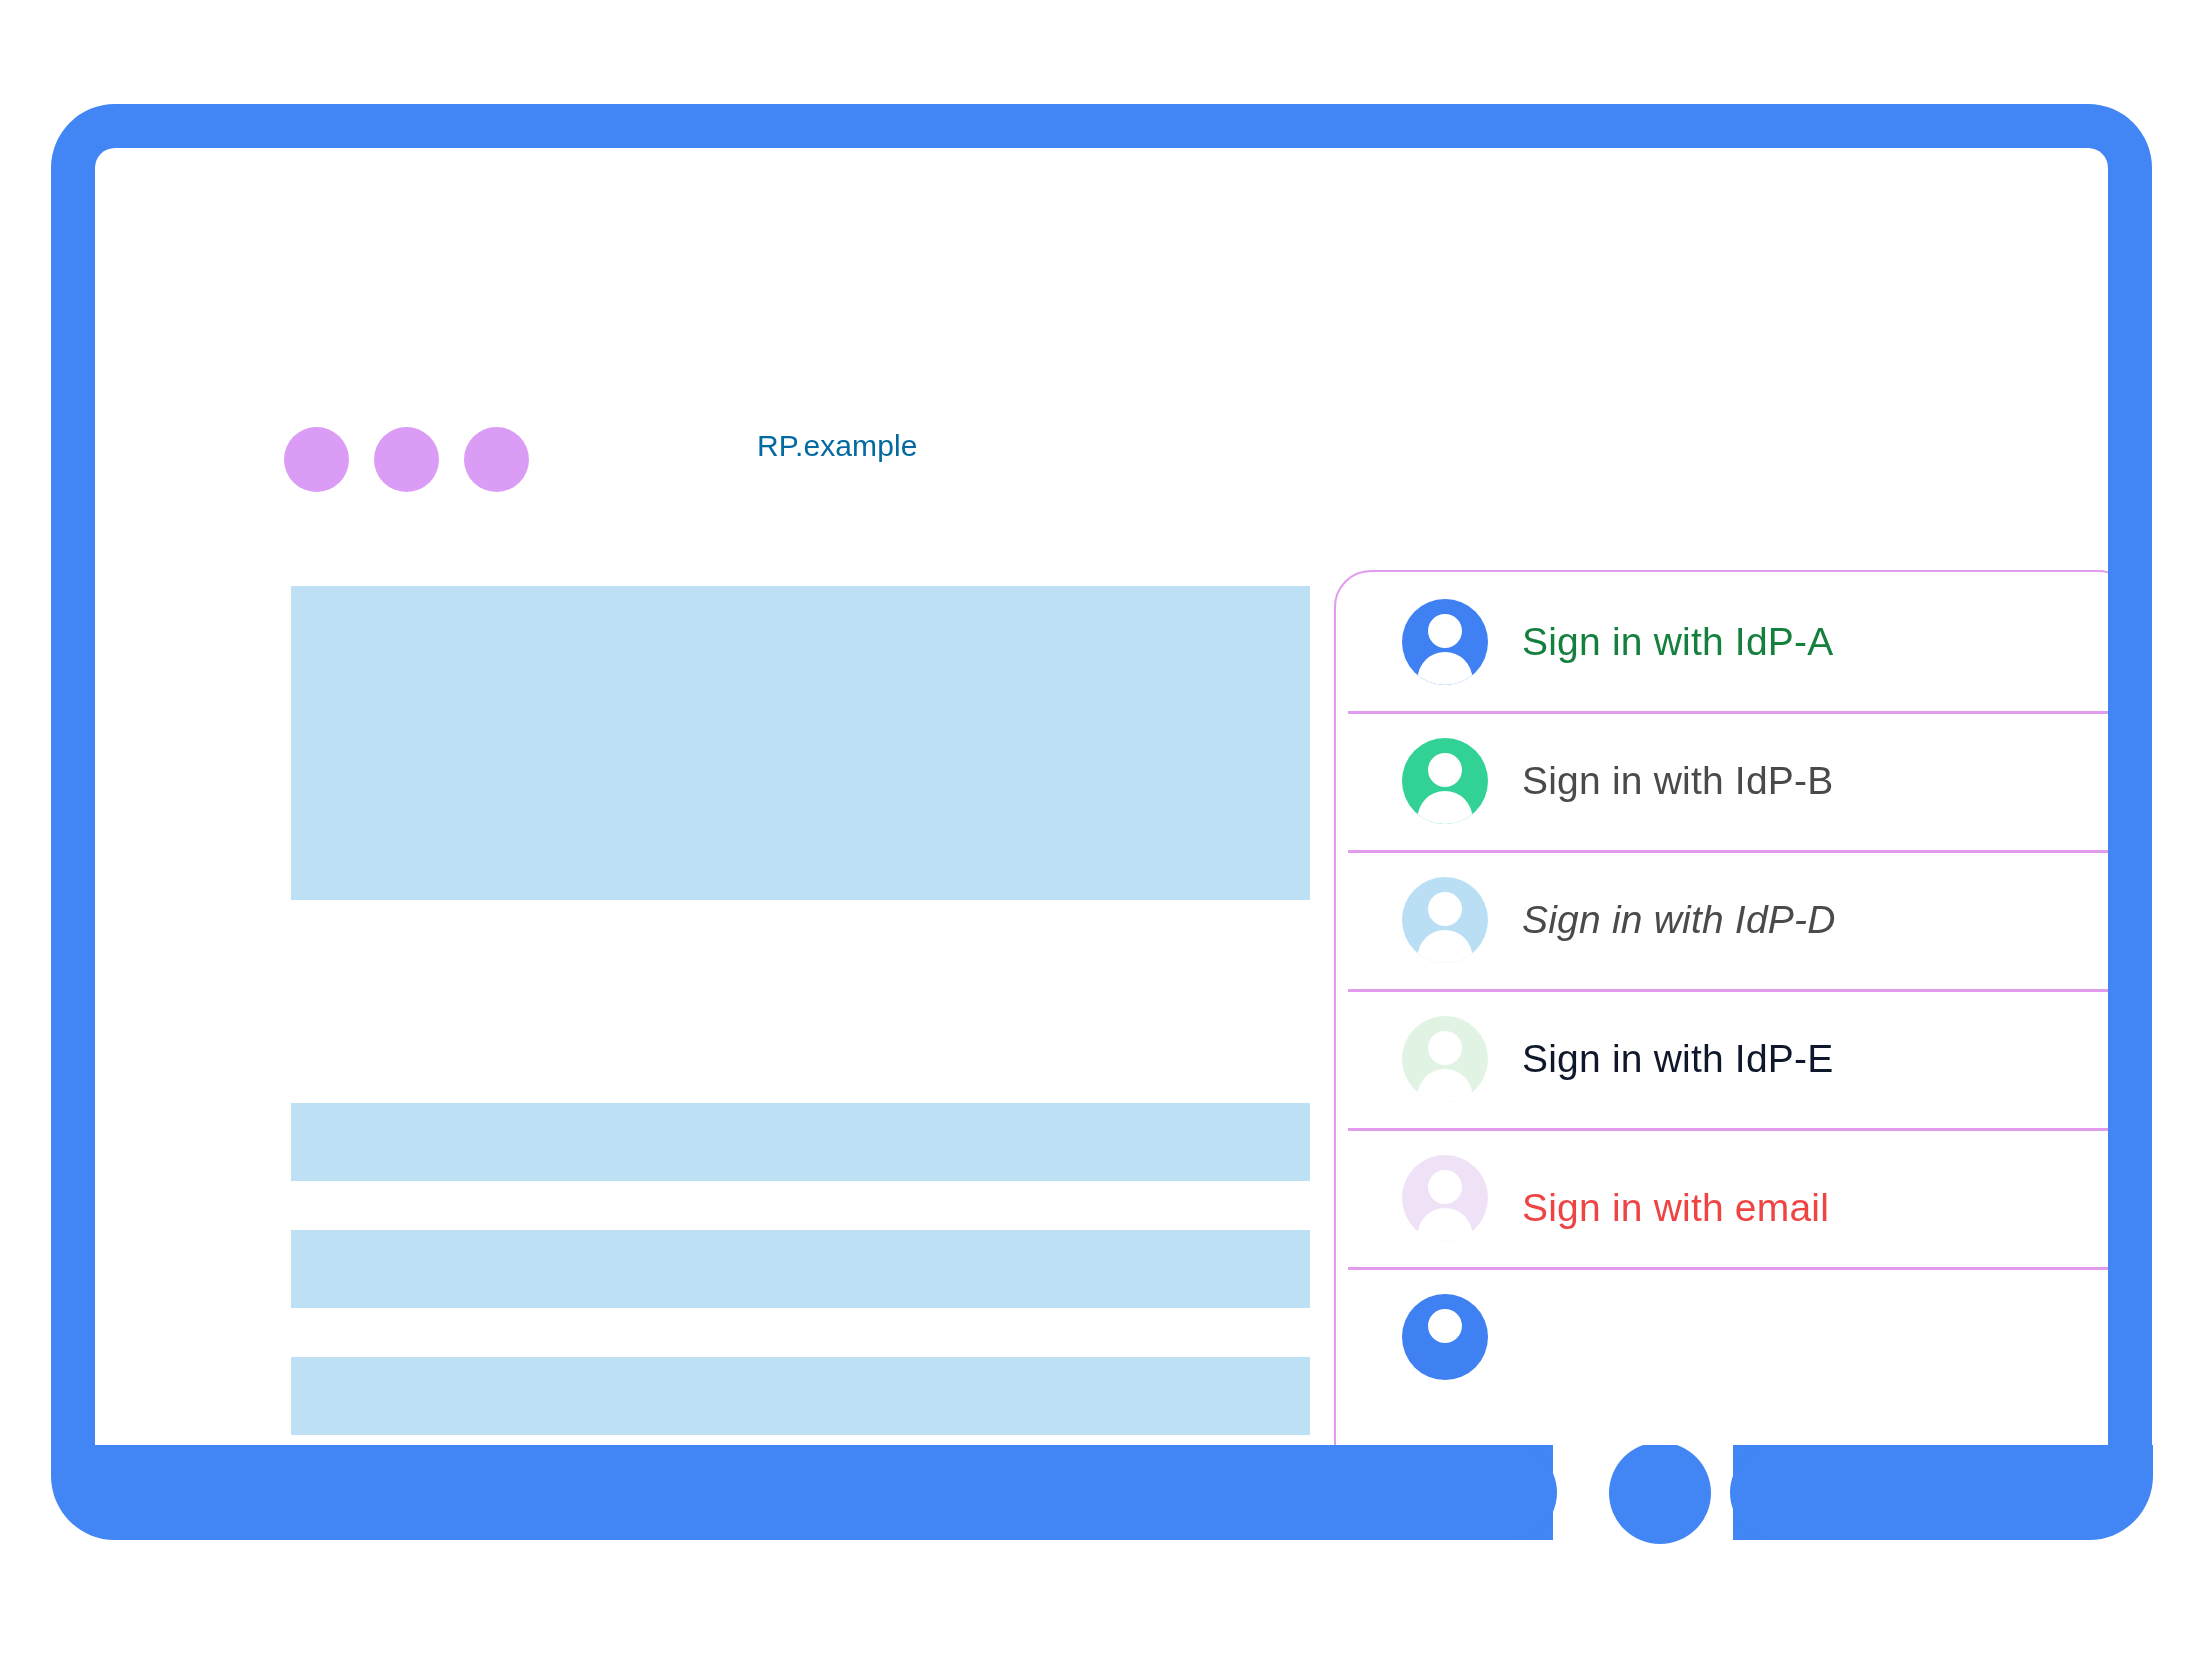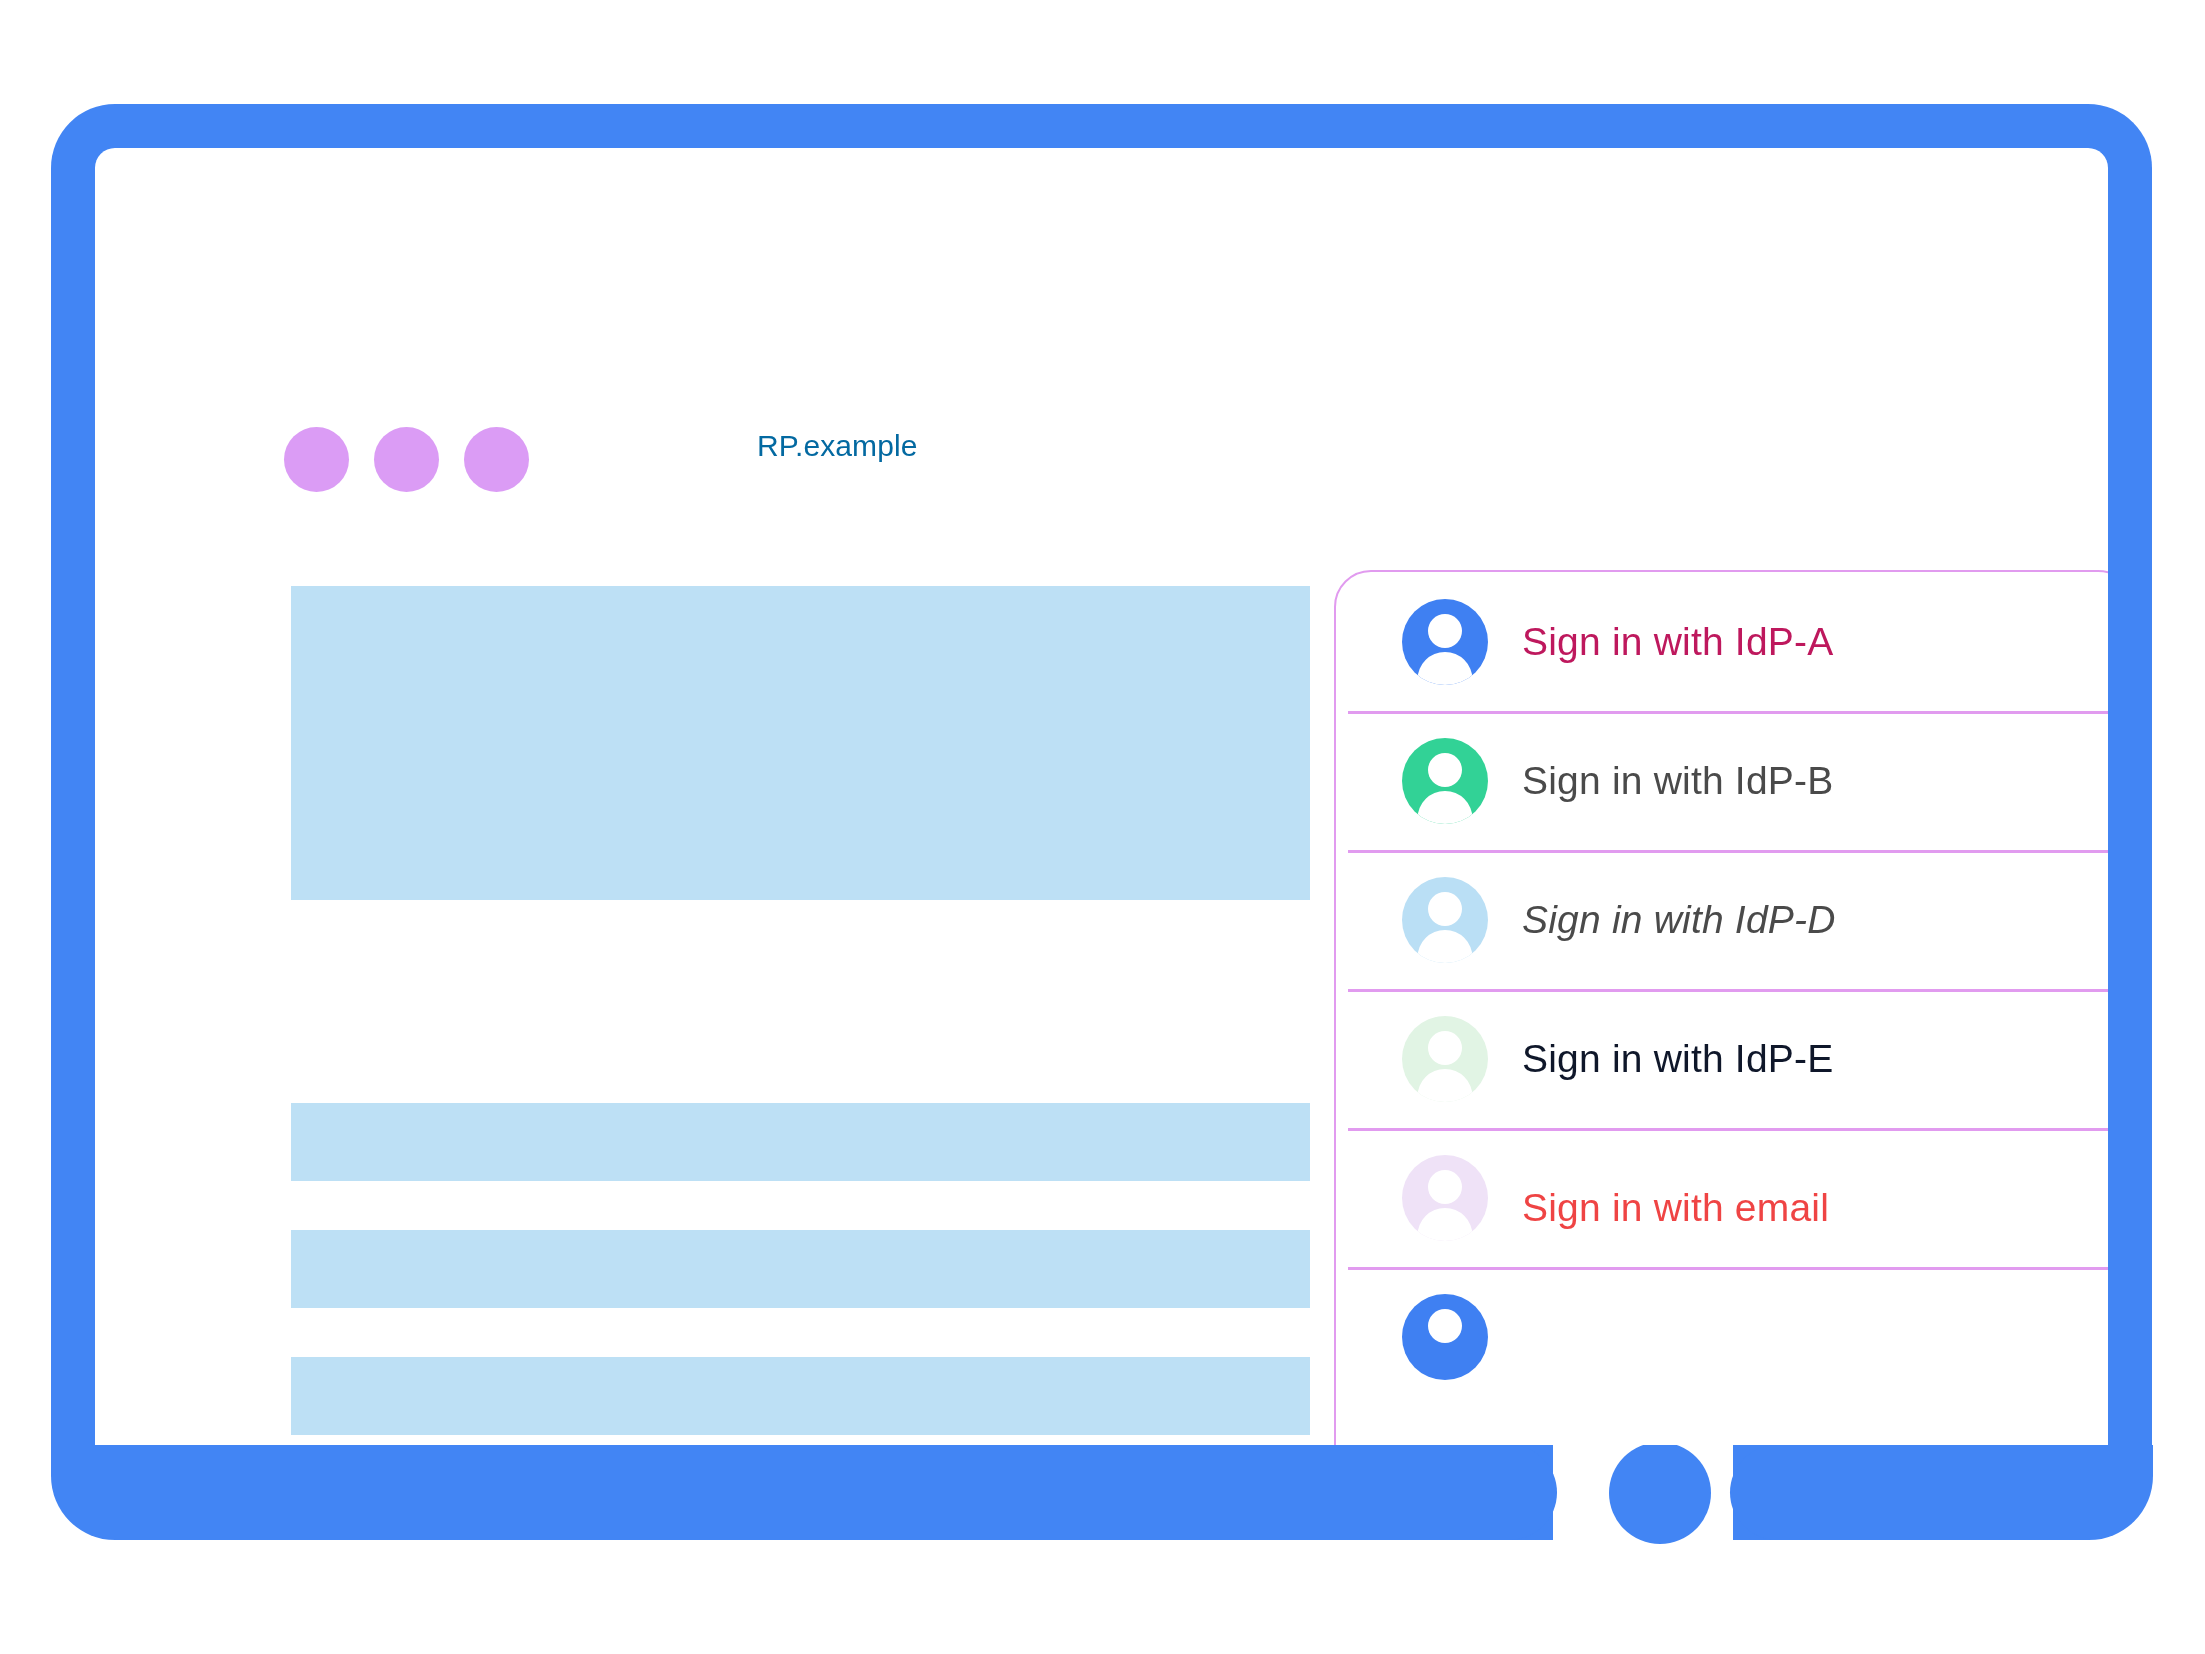--- a/index.html
+++ b/index.html
@@ -129,21 +129,21 @@
     <div class="ph ph-bar-2"></div>
     <div class="ph ph-bar-3"></div>
 
     <div class="signin-panel">
       <div class="signin-list" id="signin-list">
           <div class="signin-row">
             <div class="avatar" style="background: rgb(63, 128, 242);">
               <div class="head"></div>
               <div class="body"></div>
             </div>
-            <span class="signin-label" style="color: #be185d;">Sign in with IdP-A</span>
+            <span class="signin-label" style="color: #15803d;">Sign in with IdP-A</span>
           </div>
           <div class="signin-row">
             <div class="avatar" style="background: rgb(50, 210, 150);">
               <div class="head"></div>
               <div class="body"></div>
             </div>
             <span class="signin-label" style="color: rgb(74, 74, 74);">Sign in with IdP-B</span>
           </div>
           <div class="signin-row">
             <div class="avatar" style="background: rgb(186, 223, 245);">

